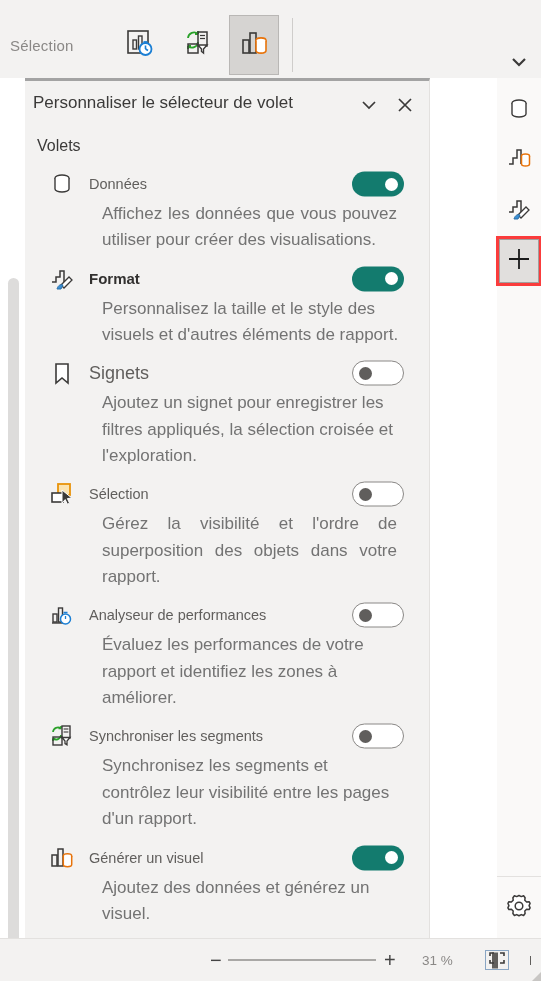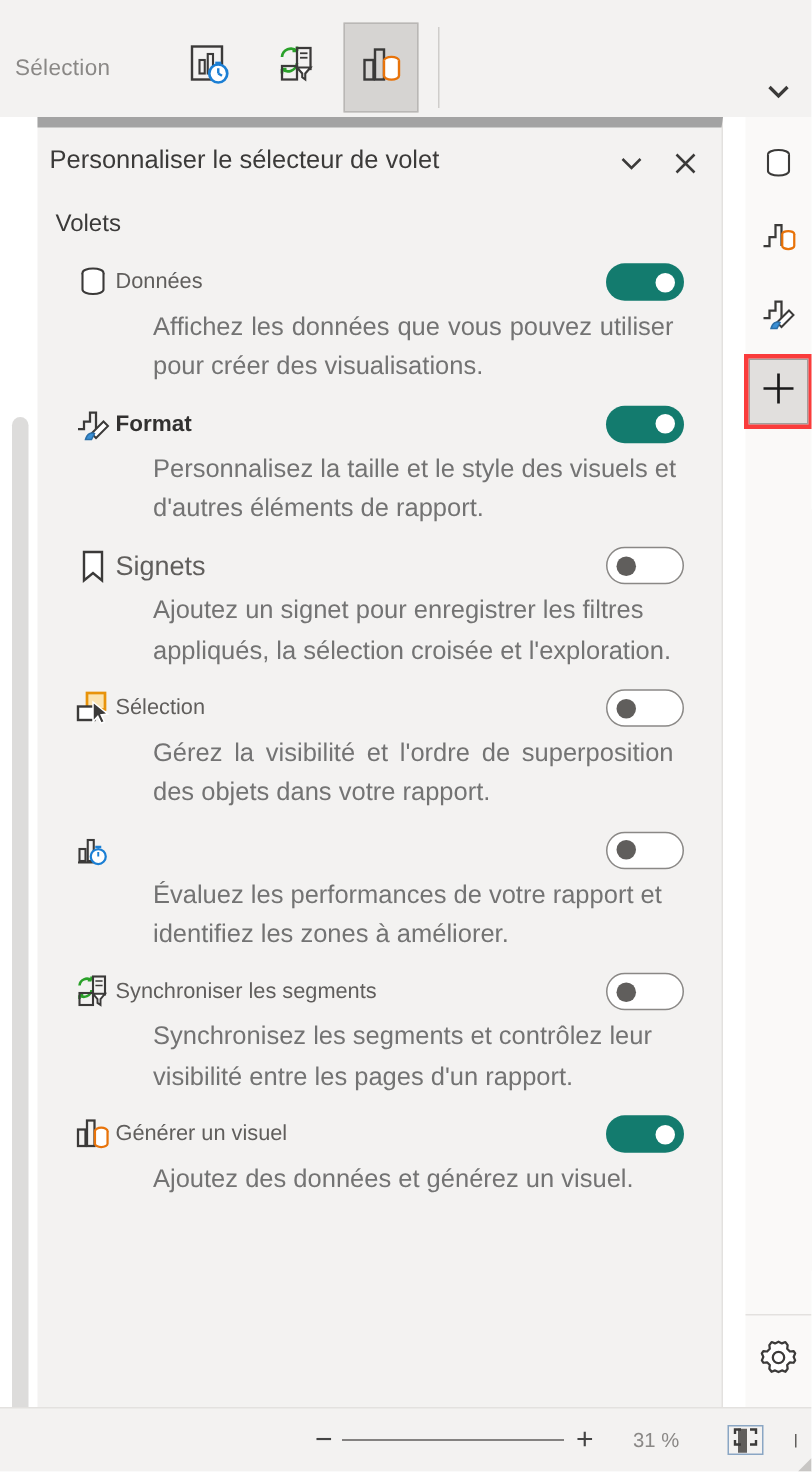--- a/index.html
+++ b/index.html
@@ -47,23 +47,23 @@
     background: #ffffff;
   }
   .left-scroll-thumb {
     position: absolute; left: 8px; top: 200px; width: 11px; height: 690px;
     background: #dddcdb; border-radius: 6px; cursor: pointer;
   }
 
   
   .panel {
     position: absolute; left: 25px; top: 78px;
-    width: 457px; height: 860px;
+    width: 405px; height: 860px;
     background: #f3f2f1;
-    border-top: 7px solid #a3a3a3;
+    border-top: 3px solid #a3a3a3;
     border-right: 1px solid #e3e1df;
     overflow: hidden;
   }
   .panel-header {
     position: relative; height: 45px; padding: 12px 0 0 8px;
   }
   .panel-title {
     font-size: 17px; color: #3b3a39; font-weight: 400;
   }
   .panel-hdr-actions {
@@ -82,21 +82,21 @@
   .pane-row { position: relative; padding: 6px 0 2px 0; }
   .pane-row-head {
     position: relative; display: flex; align-items: center;
     min-height: 30px; padding-left: 22px;
   }
   .pane-icon {
     width: 30px; height: 30px; flex: 0 0 30px;
     display: flex; align-items: center; justify-content: center;
   }
   .pane-name {
-    font-size: 14.5px; color: #605e5c;
+    margin-left: 12px; font-size: 14.5px; color: #605e5c;
   }
   .pane-name.bold { font-weight: bold; color: #323130; font-size: 15px; text-align: center; }
   .pane-name.big  { font-size: 18px; color: #605e5c; }
 
   .toggle {
     position: absolute; right: 25px; top: 50%; transform: translateY(-50%);
     width: 52px; height: 25px; border-radius: 13px; cursor: pointer;
   }
   .toggle.on  { background: #137b6e; }
   .toggle.off { background: #ffffff; border: 1px solid #8a8886; }
@@ -327,20 +327,21 @@
           <span class="pane-icon">
             <svg width="26" height="26" viewBox="0 0 26 26">
               <rect x="4" y="12" width="4" height="8" fill="none" stroke="#3b3a39" stroke-width="1.4"></rect>
               <rect x="9.5" y="6" width="4" height="14" fill="none" stroke="#3b3a39" stroke-width="1.4"></rect>
               <line x1="3" y1="21" x2="15" y2="21" stroke="#3b3a39" stroke-width="1.4"></line>
               <circle cx="16.5" cy="17" r="5" fill="#fff" stroke="#1b7fd4" stroke-width="1.5"></circle>
               <line x1="16.5" y1="17" x2="16.5" y2="14" stroke="#1b7fd4" stroke-width="1.3"></line>
               <line x1="14.5" y1="10.5" x2="18.5" y2="10.5" stroke="#1b7fd4" stroke-width="1.5"></line>
             </svg>
           </span>
+          <span class="pane-name">Analyseur de performances</span>
           <div class="toggle off">
               <span class="knob"></span>
             </div>
         </div>
         <div class="pane-desc">Évaluez les performances de votre rapport et identifiez les zones à améliorer.</div>
       </div>
 
       <div class="pane-row">
         <div class="pane-row-head">
           <span class="pane-icon">

